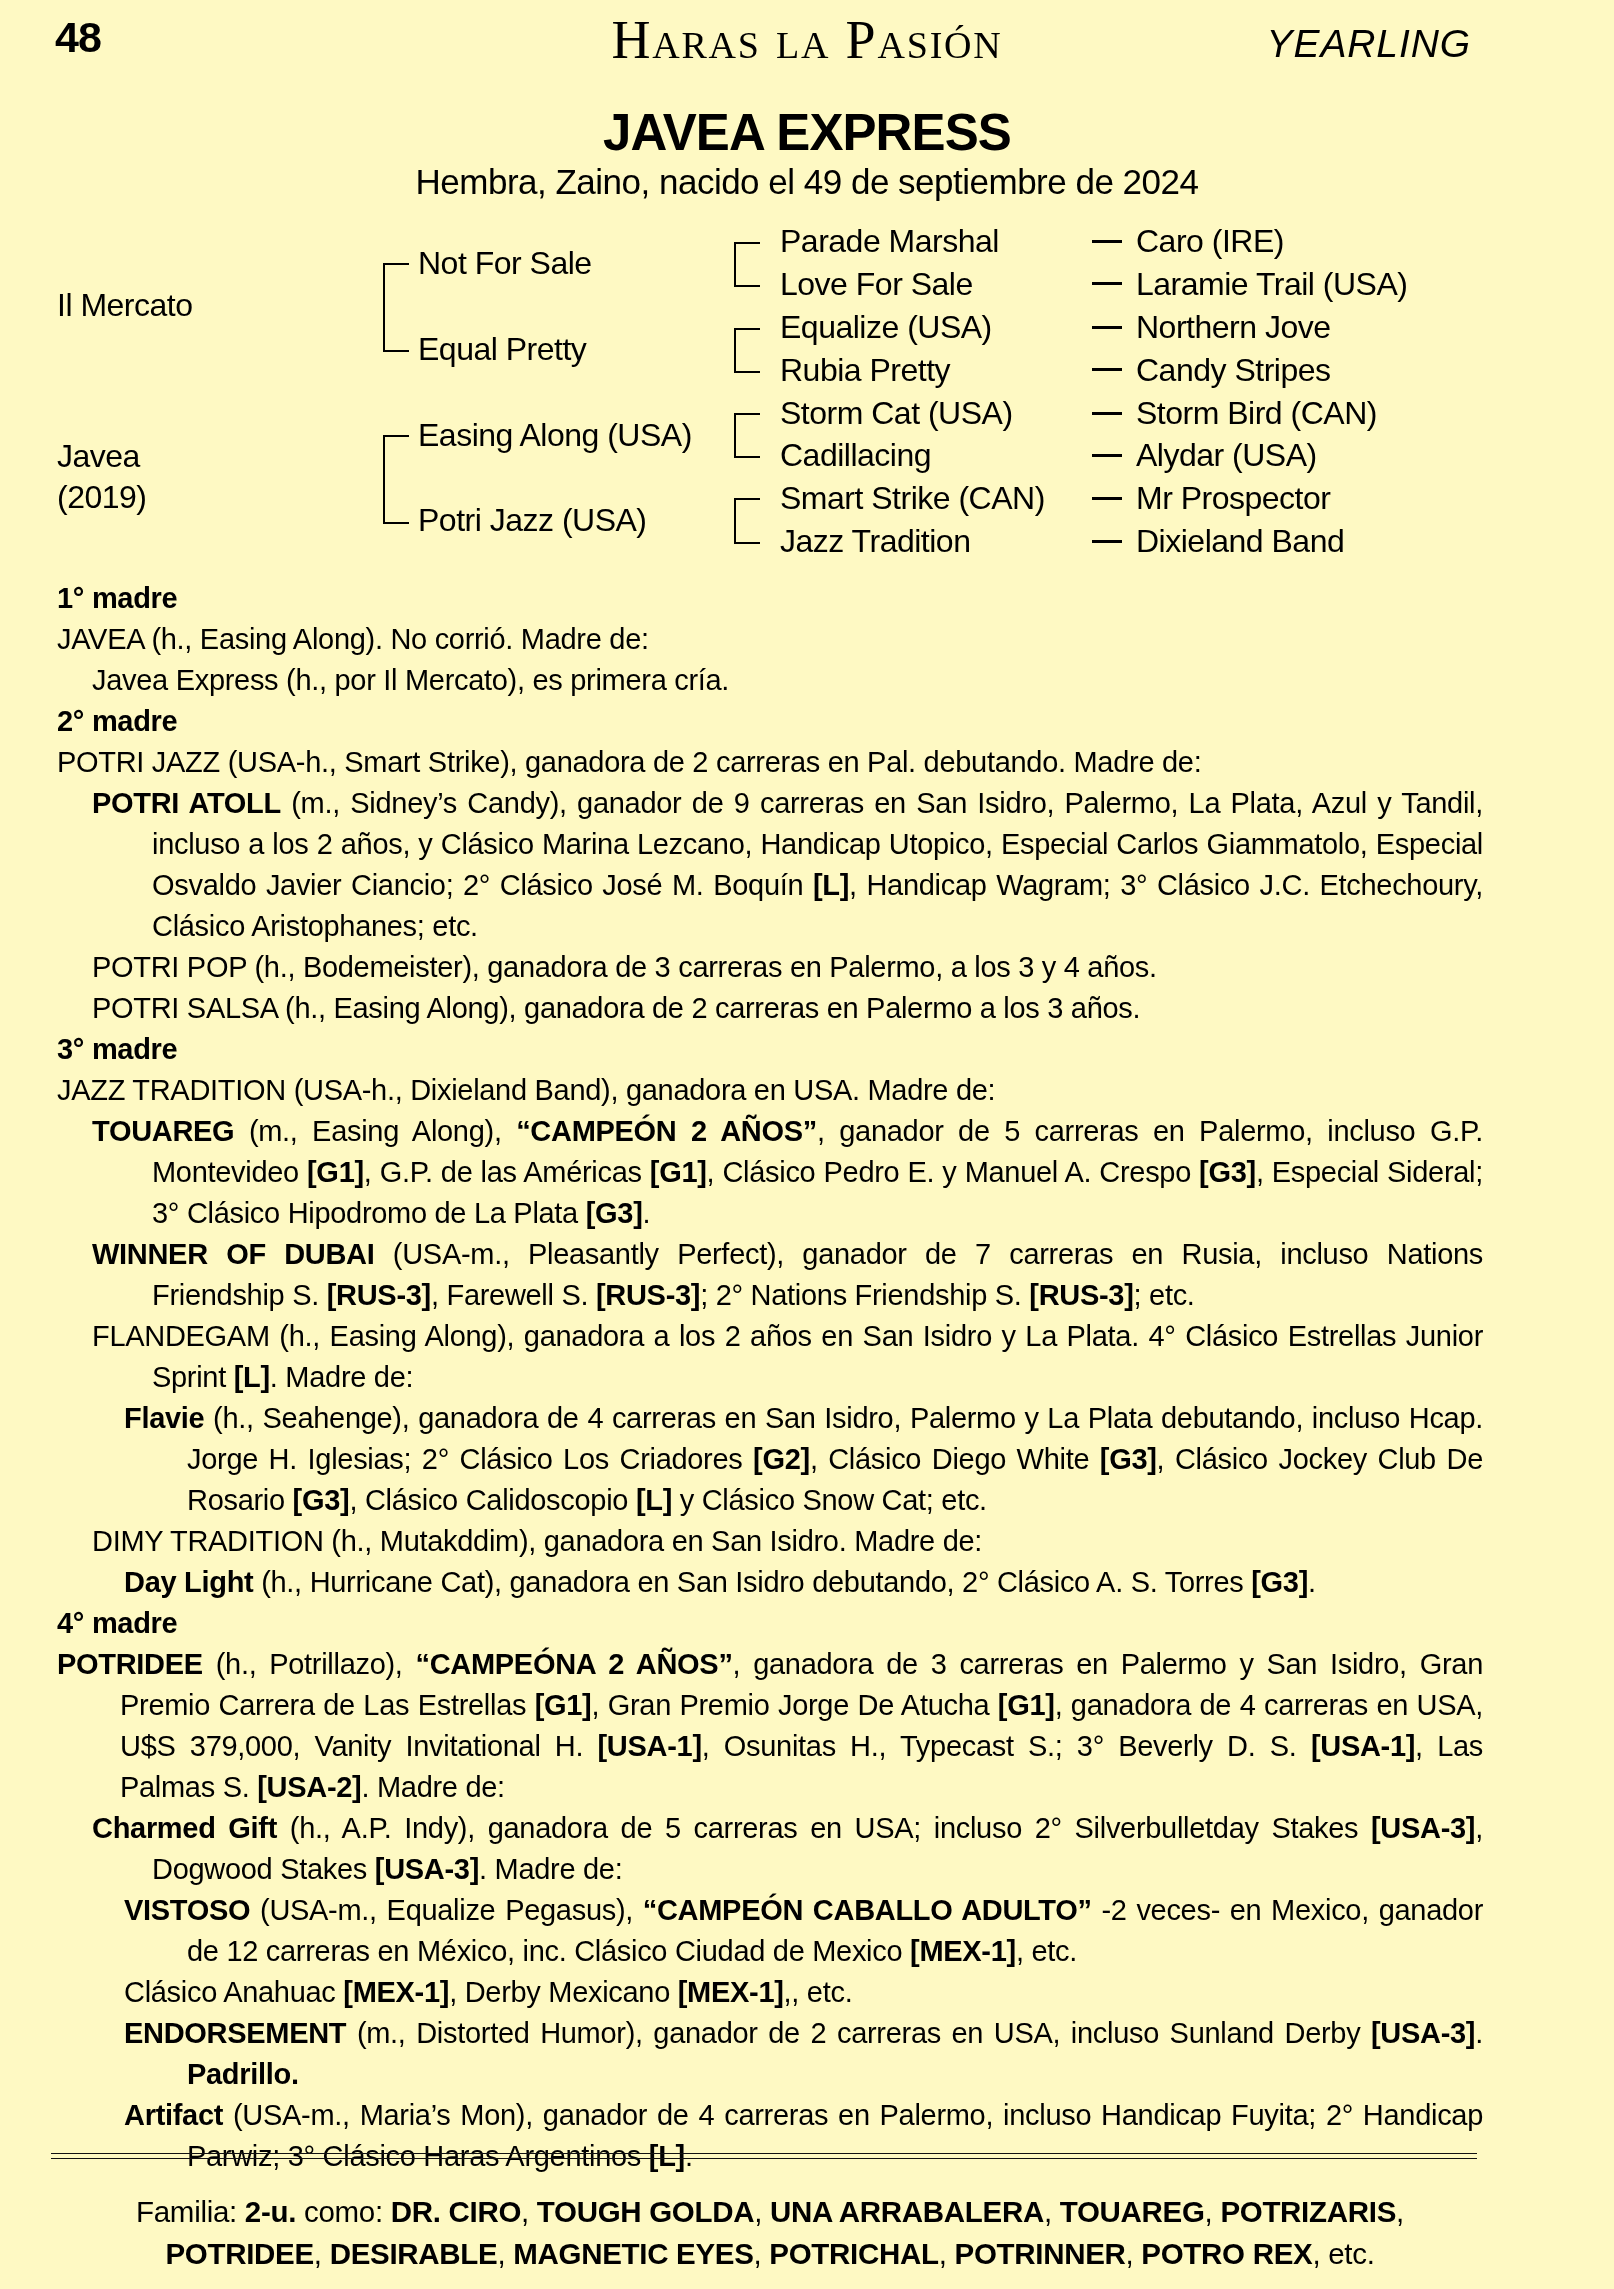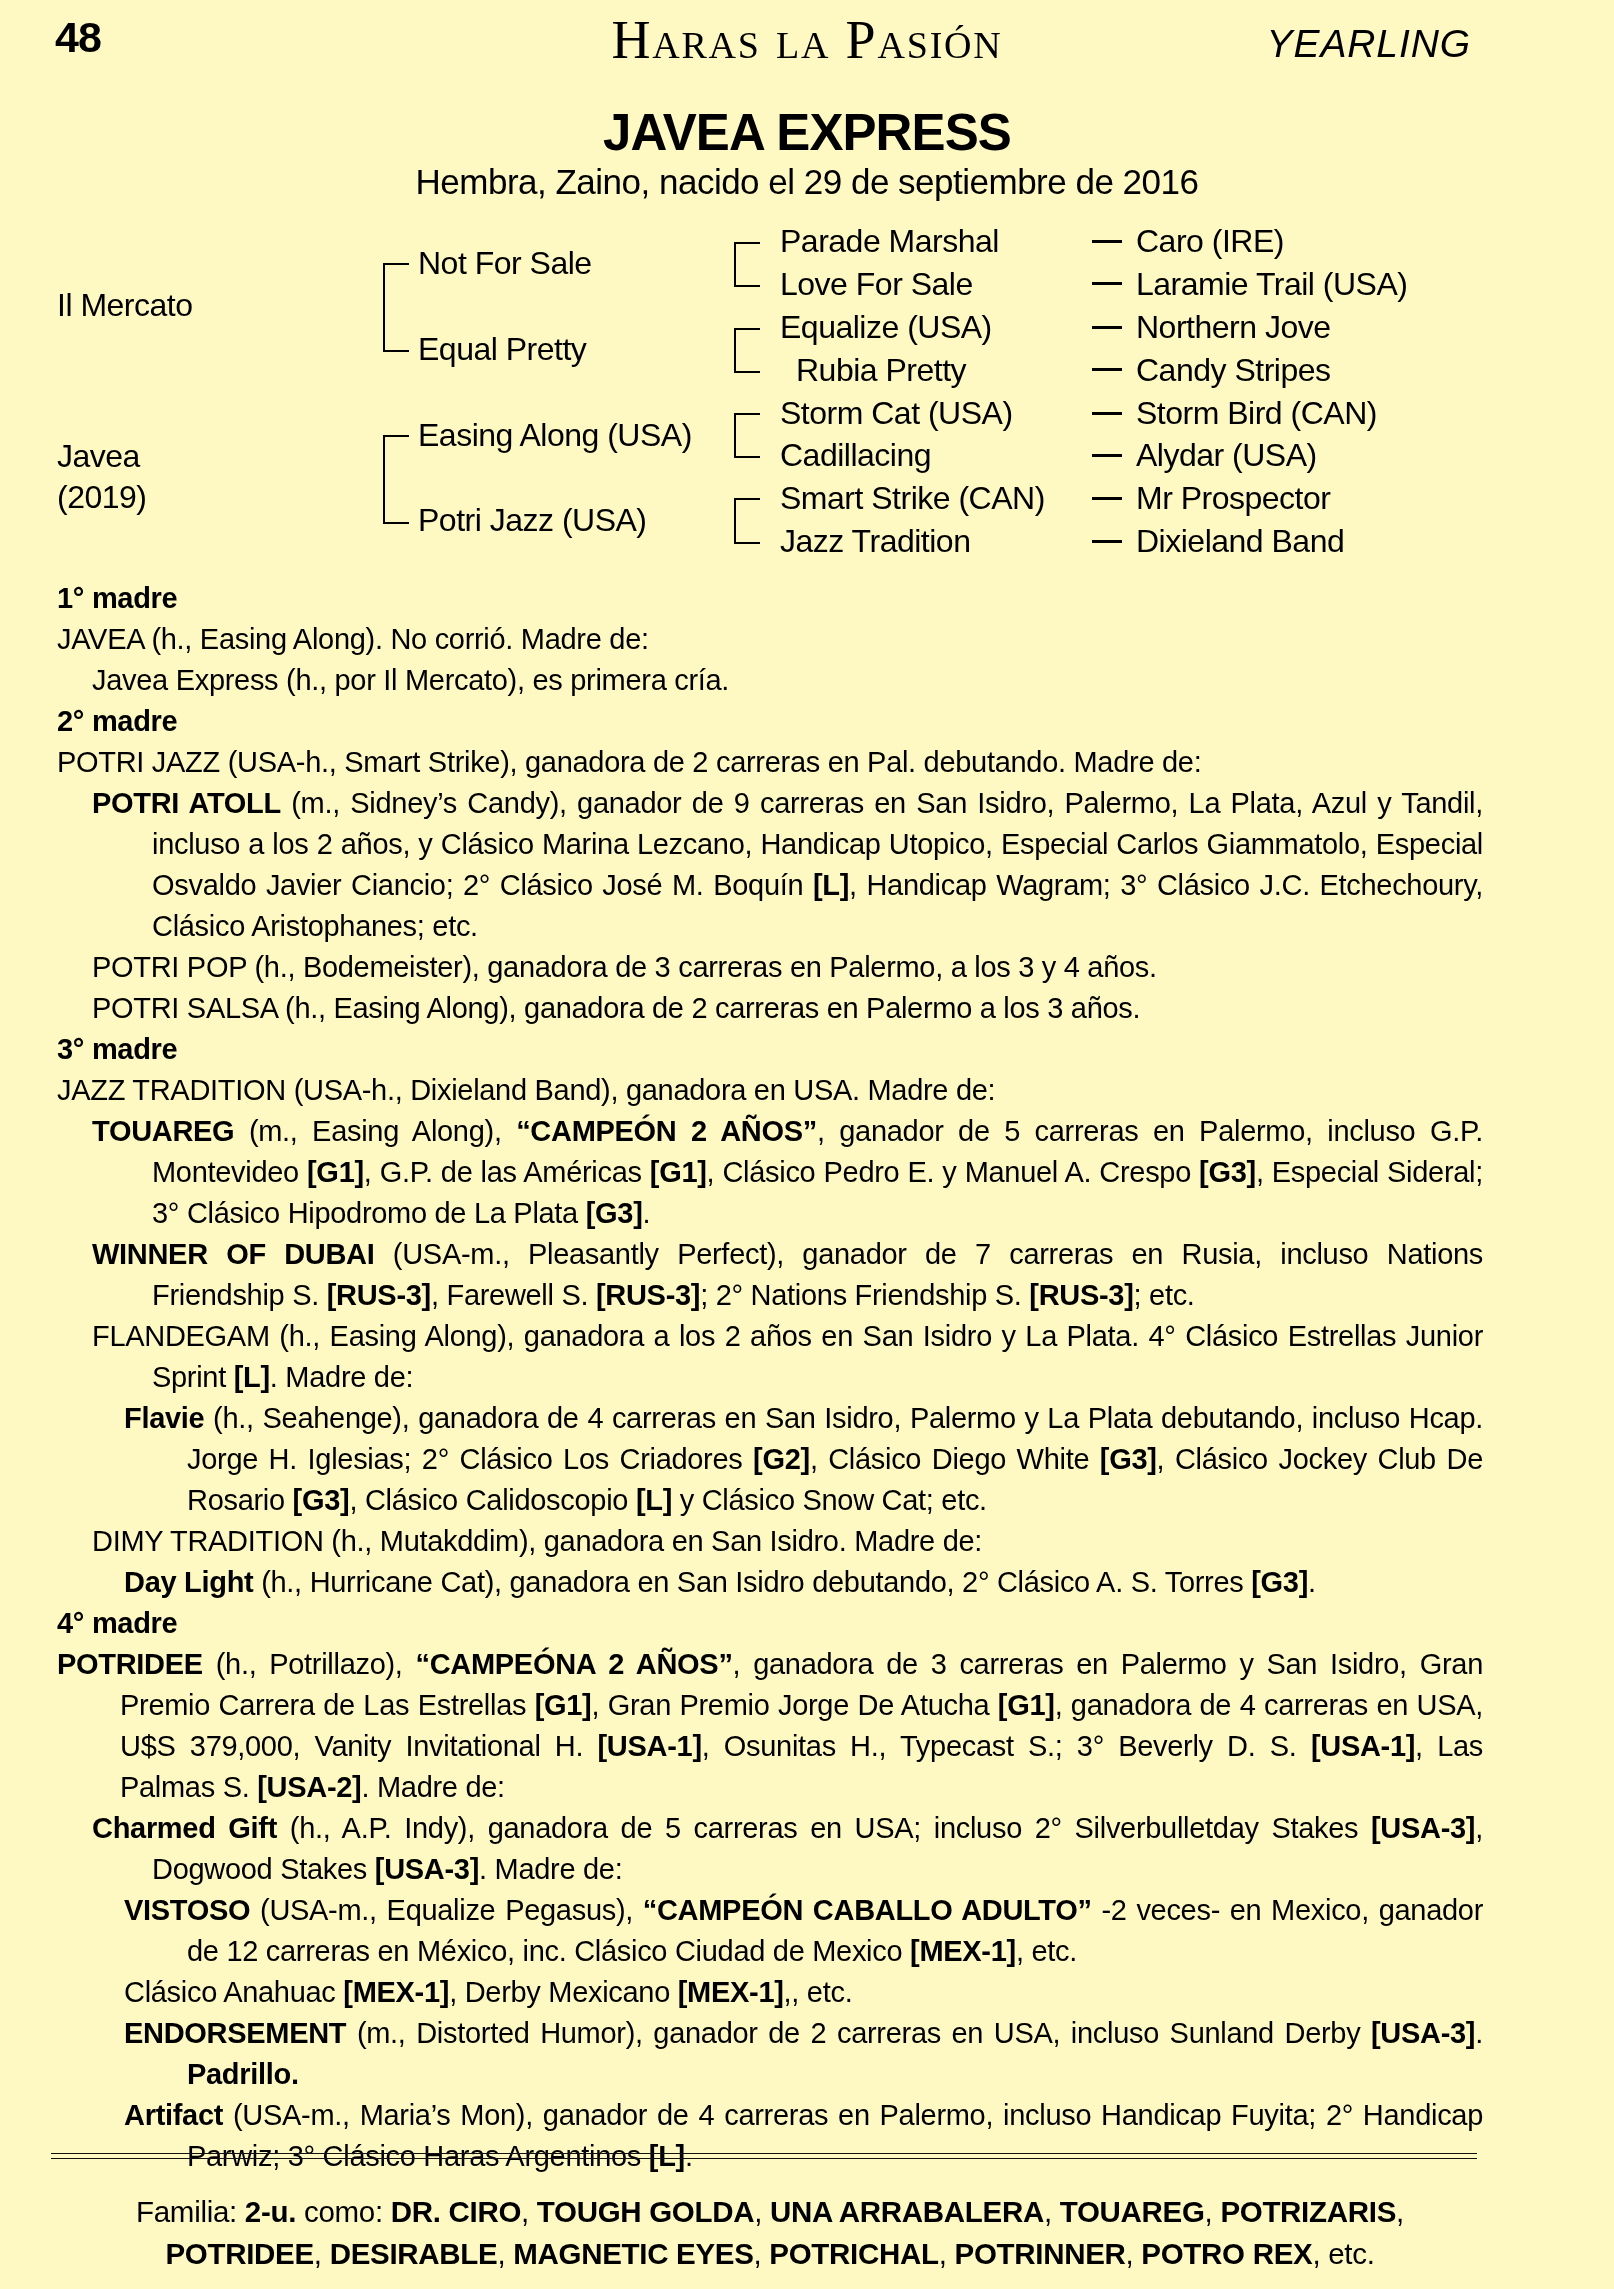--- a/index.html
+++ b/index.html
@@ -37,21 +37,21 @@
 </head>
 <body>
 
 <div id="page">
 
   <div class="lot">48</div>
   <div class="stud">Haras la Pasión</div>
   <div class="cat">YEARLING</div>
 
   <div class="title">JAVEA EXPRESS</div>
-  <div class="subtitle">Hembra, Zaino, nacido el 29 de septiembre de 2016</div>
+  <div class="subtitle">Hembra, Zaino, nacido el 49 de septiembre de 2024</div>
 
   <div class="tree">
 
     <span class="tname" style="left:57px;top:288px">Il Mercato</span>
     <span class="tname" style="left:57px;top:439px">Javea</span>
     <span class="tname" style="left:57px;top:480px">(2019)</span>
 
     <div class="brk" style="left:383px;top:263px;height:89px"></div>
     <div class="brk" style="left:383px;top:435px;height:89px"></div>
 
@@ -61,21 +61,21 @@
     <span class="tname" style="left:418px;top:503px">Potri Jazz (USA)</span>
 
     <div class="brk" style="left:734px;top:242px;height:45px"></div>
     <div class="brk" style="left:734px;top:328px;height:45px"></div>
     <div class="brk" style="left:734px;top:413px;height:45px"></div>
     <div class="brk" style="left:734px;top:498px;height:46px"></div>
 
     <span class="tname" style="left:780px;top:224px">Parade Marshal</span>
     <span class="tname" style="left:780px;top:267px">Love For Sale</span>
     <span class="tname" style="left:780px;top:310px">Equalize (USA)</span>
-    <span class="tname" style="left:796px;top:353px">Rubia Pretty</span>
+    <span class="tname" style="left:780px;top:353px">Rubia Pretty</span>
     <span class="tname" style="left:780px;top:396px">Storm Cat (USA)</span>
     <span class="tname" style="left:780px;top:438px">Cadillacing</span>
     <span class="tname" style="left:780px;top:481px">Smart Strike (CAN)</span>
     <span class="tname" style="left:780px;top:524px">Jazz Tradition</span>
 
     <div class="dash" style="left:1092px;top:240px"></div>
     <div class="dash" style="left:1092px;top:282px"></div>
     <div class="dash" style="left:1092px;top:326px"></div>
     <div class="dash" style="left:1092px;top:368px"></div>
     <div class="dash" style="left:1092px;top:412px"></div>

